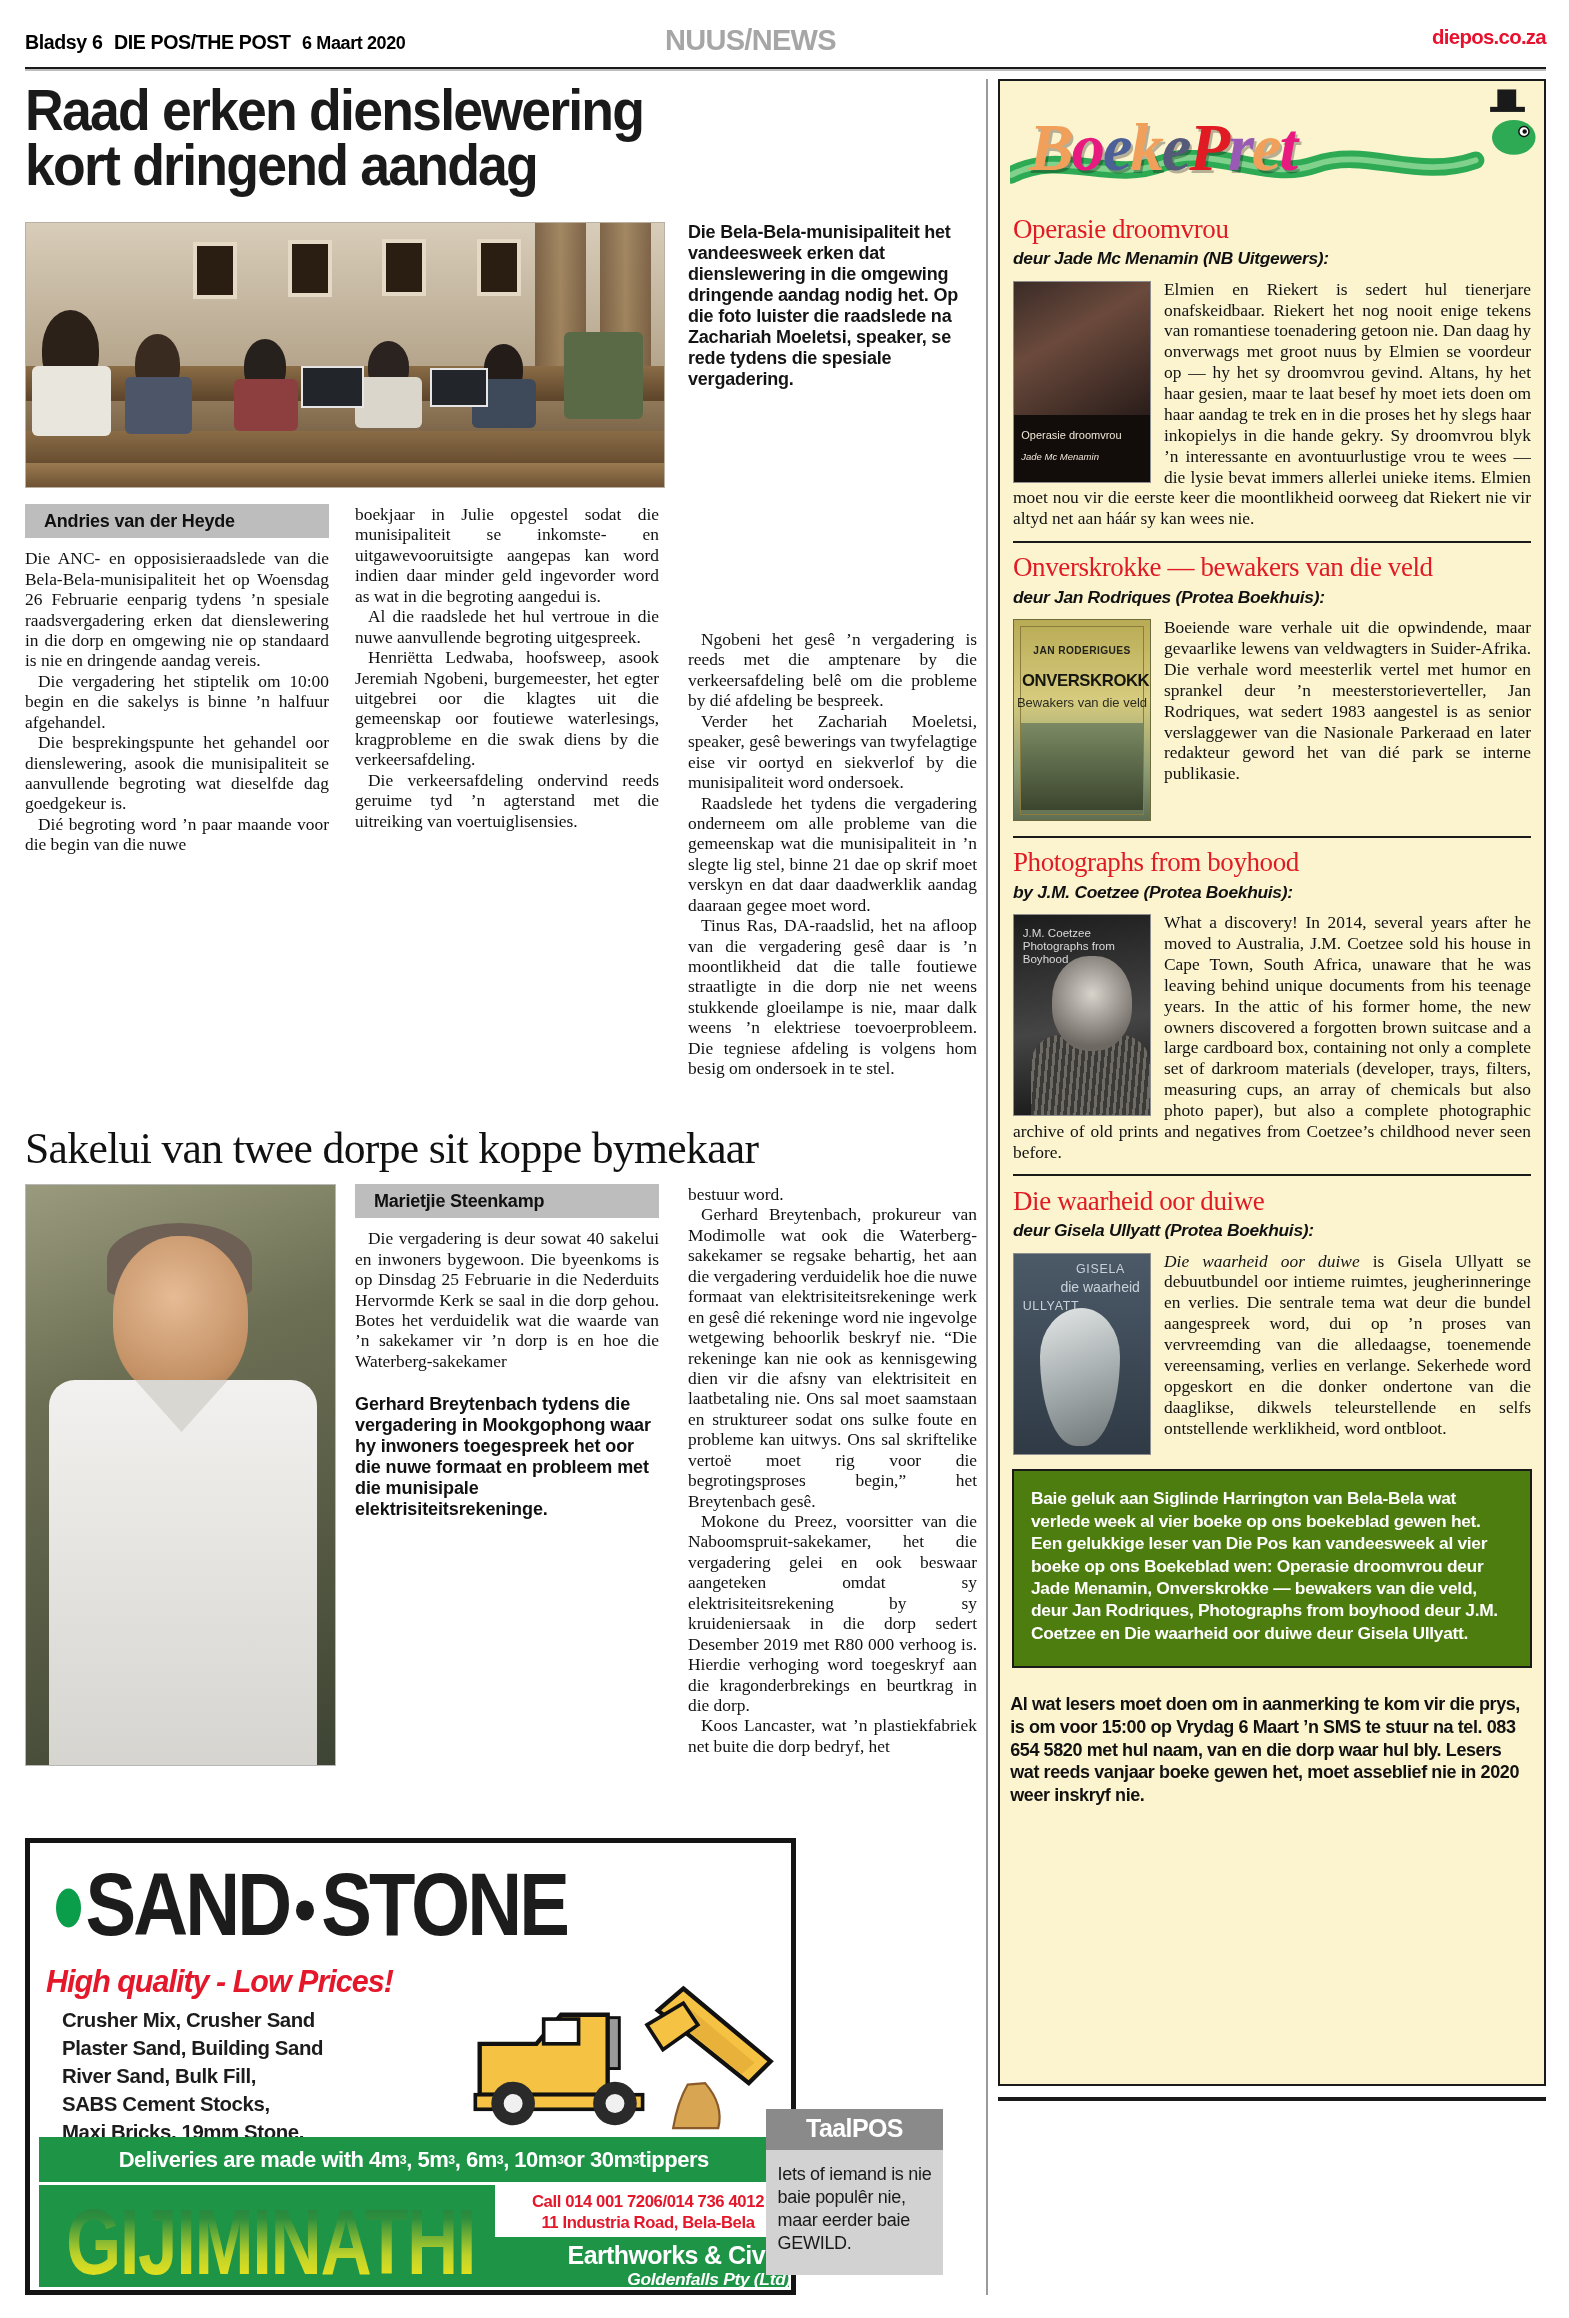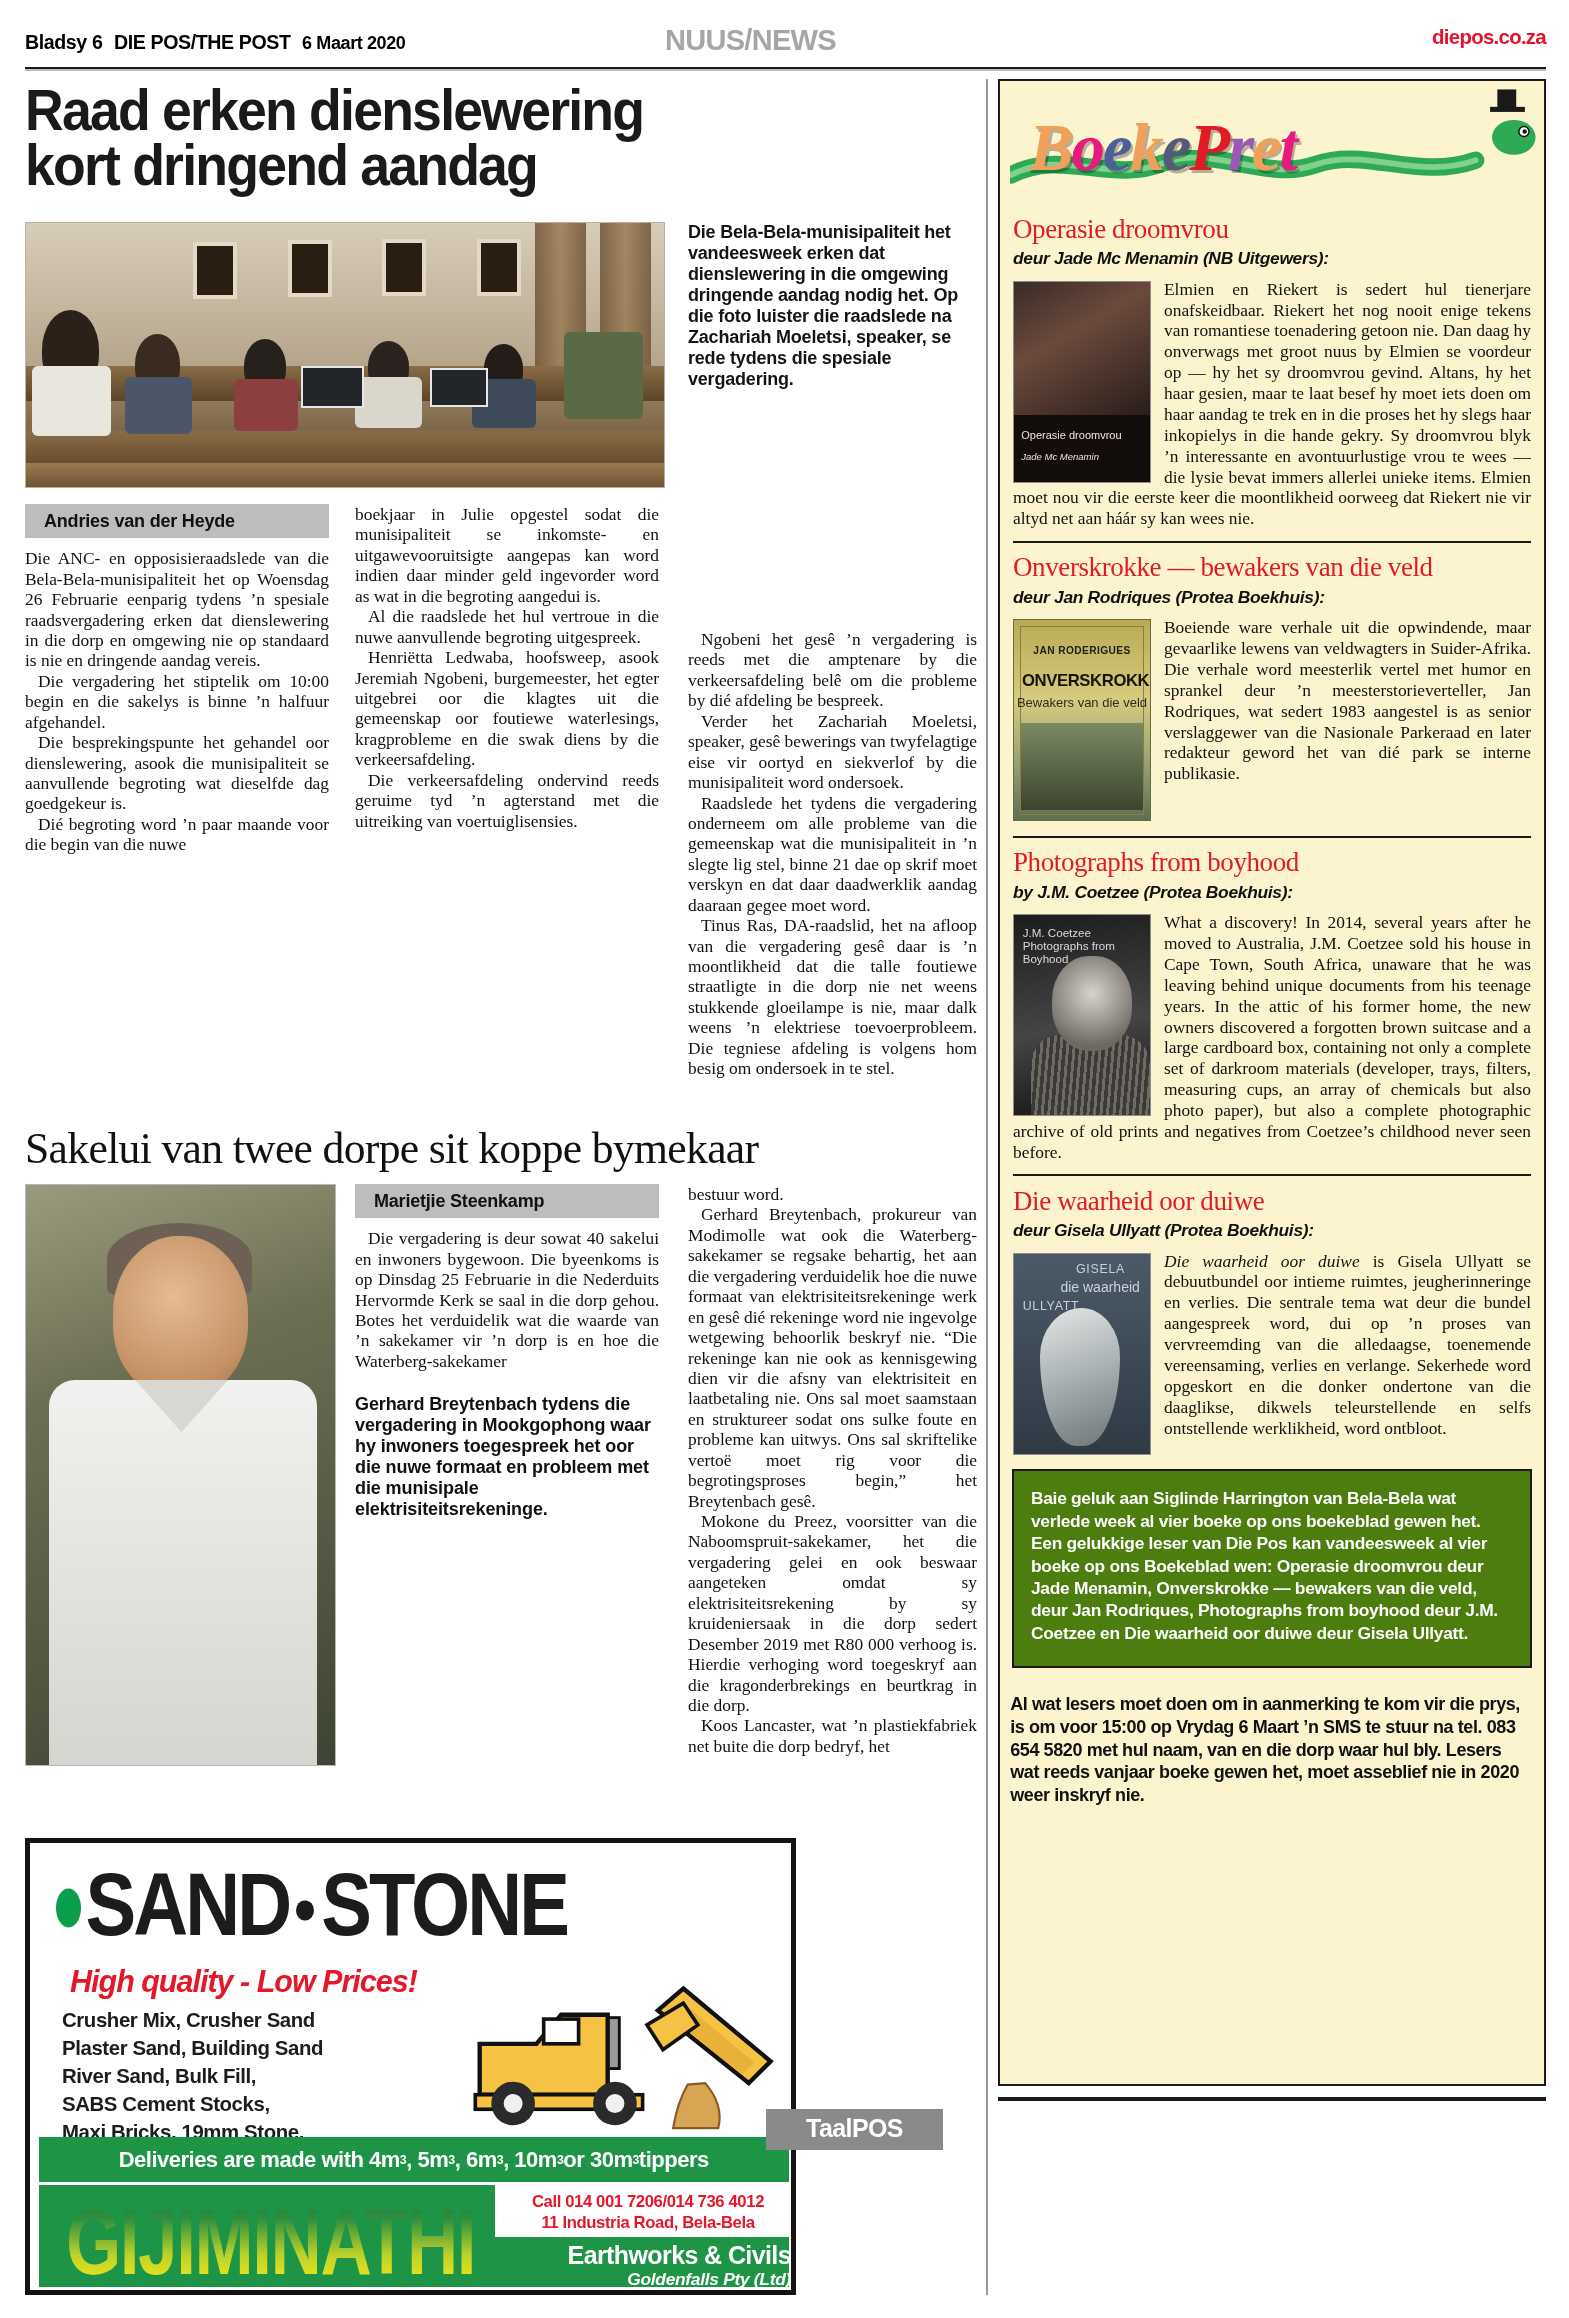--- a/index.html
+++ b/index.html
@@ -129,21 +129,21 @@
     position:absolute; left: 26px; top: 8.7px;
     font-family:"Liberation Sans", sans-serif; font-weight: bold;
     font-size: 76px; letter-spacing: -2.9px; color:#1c1c1c; white-space:nowrap;
     transform: scaleY(1.18); transform-origin: left top;
   }
   .dot-green { display:inline-block; width: 25px; height: 33px; border-radius:50%;
     background:#0b9e4a; vertical-align: 5.8px; margin-right: 4.4px; }
   .dot-black { display:inline-block; width: 17.4px; height: 17.4px; border-radius:50%;
     background:#1c1c1c; vertical-align: 11.6px; margin: 0 7.3px; }
   .ad-sub {
-    position:absolute; left: 40px; top: 121px;
+    position:absolute; left: 16px; top: 121px;
     font-family:"Liberation Sans", sans-serif; font-weight: bold; font-style: italic;
     font-size: 30.5px; color:#e4172b; letter-spacing:-1px; white-space:nowrap;
   }
   .ad-list {
     position:absolute; left: 32px; top: 164px; width: 407px;
     font-family:"Liberation Sans", sans-serif; font-weight: bold;
     font-size: 20.4px; line-height: 1.37; color:#1c1c1c; letter-spacing:-0.4px;
   }
   .truck { position:absolute; right: 13px; top: 131px; width: 313px; height: 160px; }
   .ad-strip {
@@ -433,20 +433,21 @@
         <div>Call 014 001 7206/014 736 4012</div>
         <div>11 Industria Road, Bela-Bela</div>
       </div>
       <div class="ad-earth">Earthworks &amp; Civils</div>
       <div class="ad-golden">Goldenfalls Pty (Ltd)</div>
     </div>
   </div>
 
   <div class="taalpos">
     <div class="tp-head">TaalPOS</div>
+    <div class="tp-body">Iets of iemand is nie baie populêr nie, maar eerder baie GEWILD.</div>
   </div>
 
   <div class="right-zone">
     <div class="bp-panel">
 
       <div class="bp-logo">
         <svg class="bp-snake" viewBox="0 0 690 52" preserveAspectRatio="none">
           <path d="M2 34 C70 -2, 140 46, 210 18 C280 -8, 350 44, 420 20 C490 -4, 560 42, 640 14" fill="none" stroke="#2eaa55" stroke-width="24" stroke-linecap="round"></path>
           <path d="M2 34 C70 -2, 140 46, 210 18 C280 -8, 350 44, 420 20 C490 -4, 560 42, 640 14" fill="none" stroke="#7fd18c" stroke-width="8" stroke-linecap="round"></path>
         </svg>

